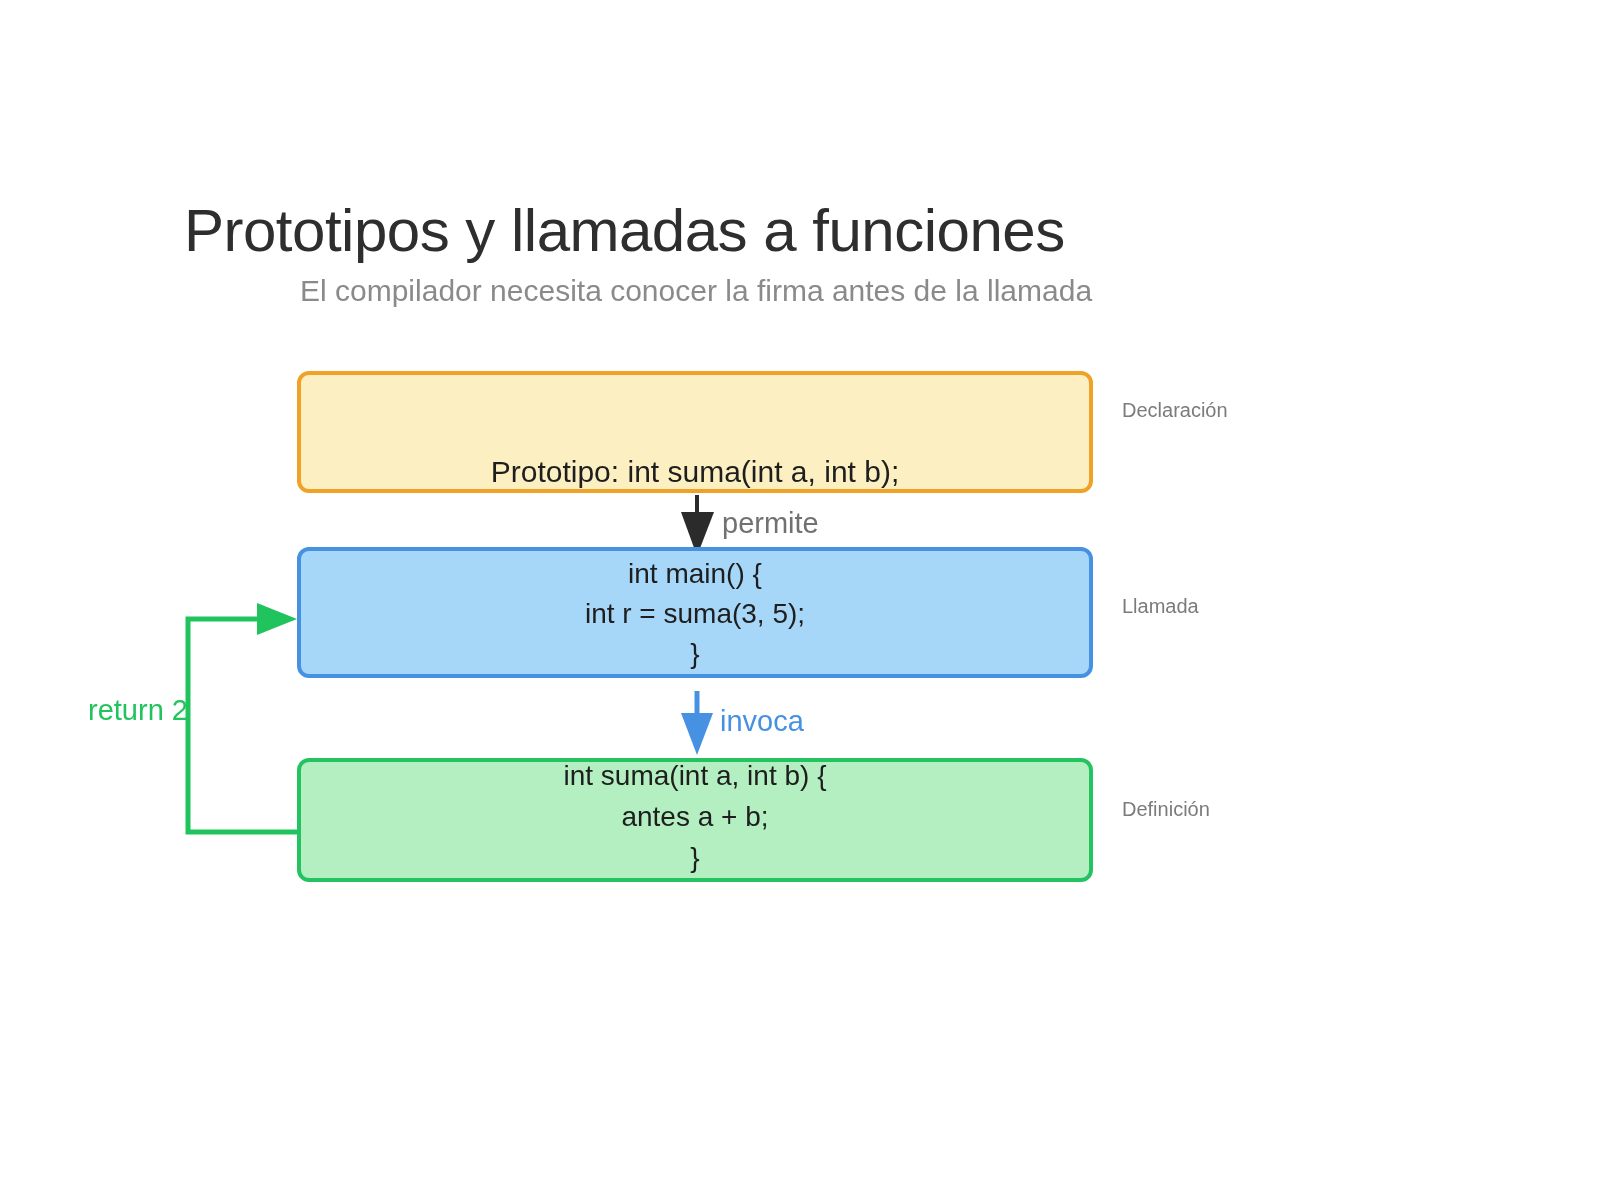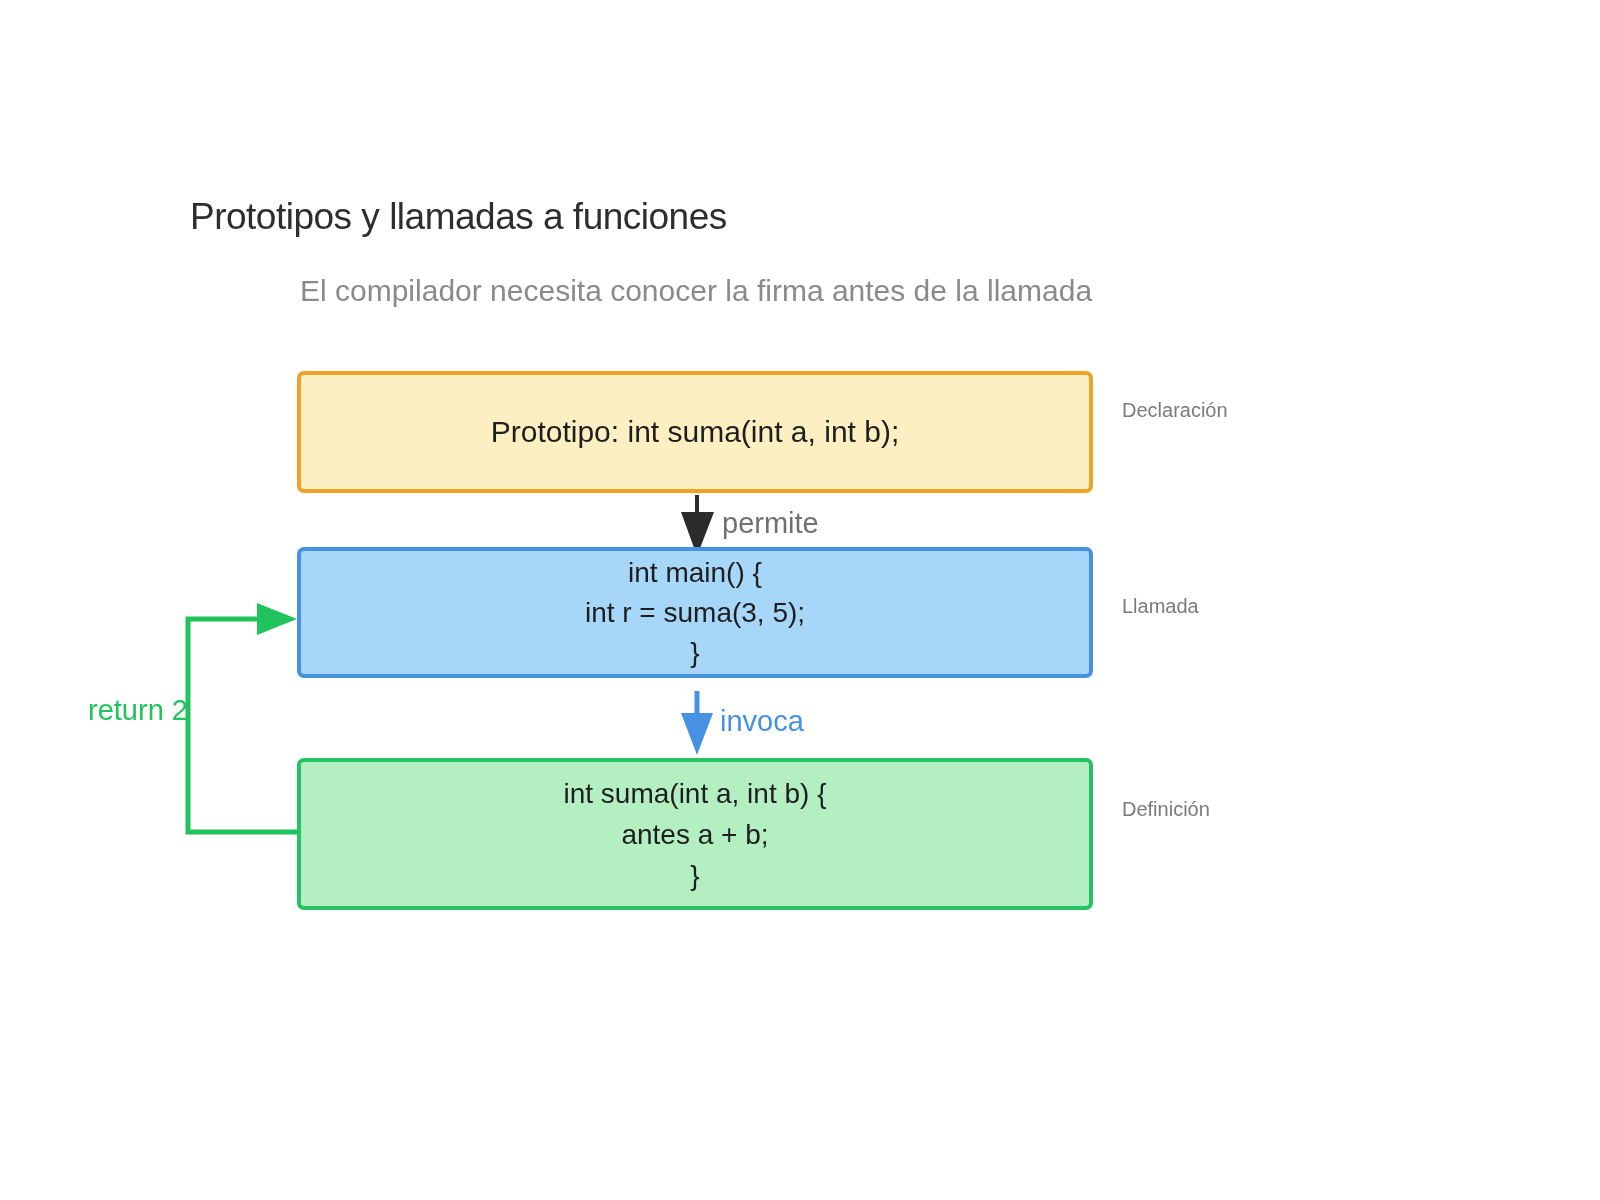--- a/index.html
+++ b/index.html
@@ -14,33 +14,33 @@
     --arrow-blue:#4791E2;
     --arrow-green:#21C35D;
     --c-footnote:#E8362D;
     --c-permite:#717171;
   }
   *{margin:0;padding:0;box-sizing:border-box;}
   html,body{background:#ffffff;}
   body{font-family:"Liberation Sans", sans-serif;}
   .canvas{position:relative;width:1600px;height:1200px;background:#ffffff;overflow:hidden;}
 
-  .title{position:absolute;left:190px;top:196px;font-size:37px;letter-spacing:-0.5px;
+  .title{position:absolute;left:184px;top:196px;font-size:60px;letter-spacing:-0.5px;
          color:var(--c-title);font-weight:400;white-space:nowrap;}
   .subtitle{position:absolute;left:252px;top:274px;font-size:30px;color:var(--c-subtitle);
          font-weight:400;white-space:nowrap;margin-left:48px;}
 
-  .node{position:absolute;left:297px;width:796px;border-radius:7px;border-style:solid;
+  .node{position:absolute;left:297px;width:796px;border-radius:12px;border-style:solid;
         border-width:4px;display:flex;flex-direction:column;align-items:center;
-        justify-content:center;text-align:center;color:var(--c-boxtext);}
+        justify-content:flex-end;text-align:center;color:var(--c-boxtext);}
   .node-yellow{top:371px;height:122px;background:var(--yellow-fill);border-color:var(--yellow-border);
         font-size:30px;}
   .node-blue{top:547px;height:131px;background:var(--blue-fill);border-color:var(--blue-border);
         font-size:28px;line-height:40px;}
-  .node-green{top:758px;height:152px;background:var(--green-fill);border-color:var(--green-border);
+  .node-green{top:758px;height:124px;background:var(--green-fill);border-color:var(--green-border);
         font-size:28px;line-height:41px;}
 
   .side-label{position:absolute;left:1122px;font-size:20px;color:var(--c-sidelabel);white-space:nowrap;}
   .side-declaracion{top:399px;}
   .side-llamada{top:595px;}
   .side-definicion{top:798px;text-align:center;}
 
   .edge-label{position:absolute;font-size:29px;white-space:nowrap;}
   .edge-permite{left:722px;top:507px;color:var(--c-permite);}
   .edge-invoca{left:720px;top:705px;color:var(--arrow-blue);}

